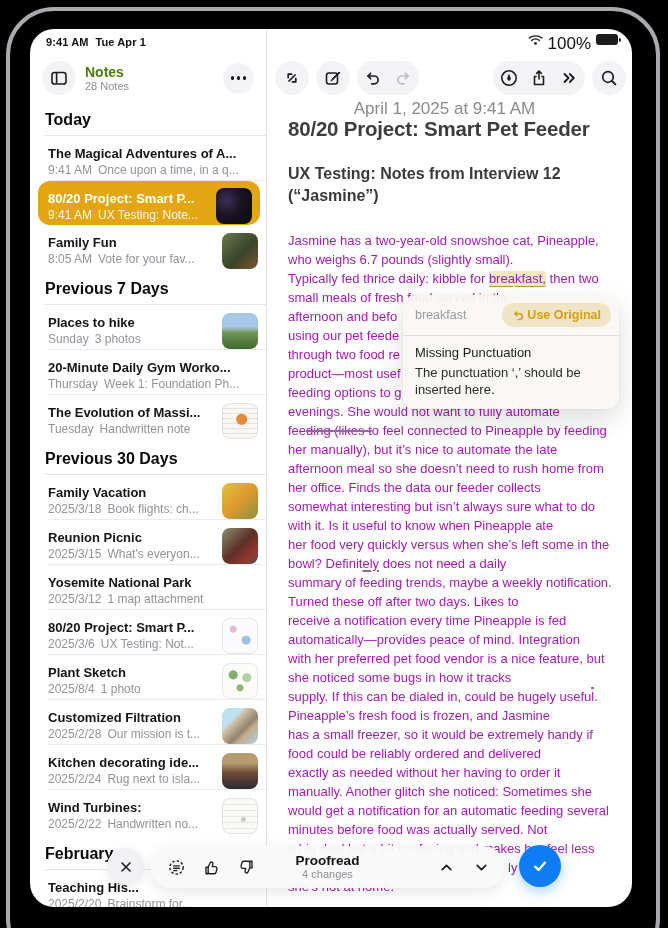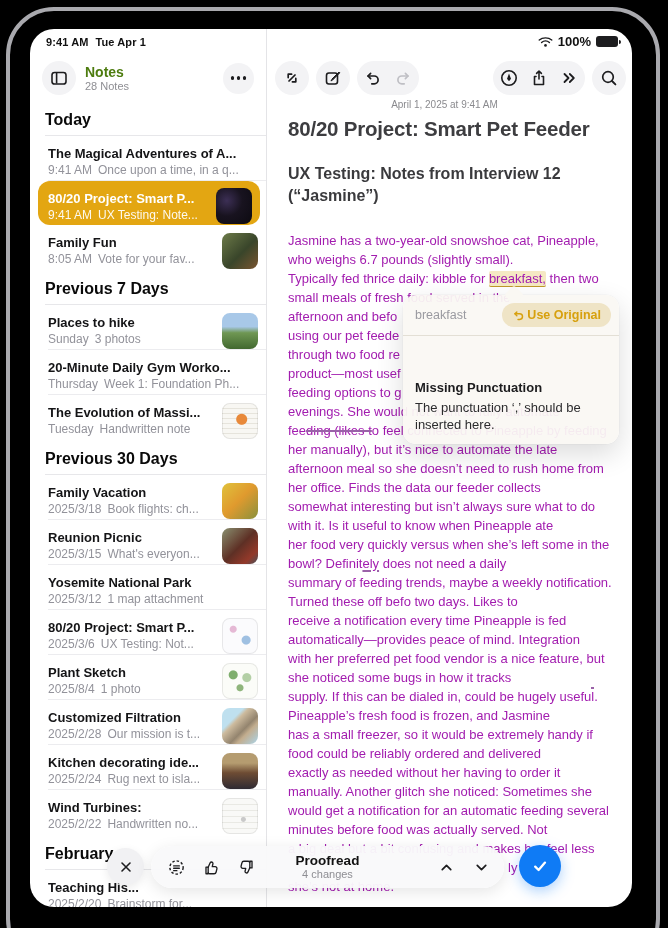--- a/index.html
+++ b/index.html
@@ -7,22 +7,22 @@
   *{box-sizing:border-box;}
   
   .device{position:absolute;left:6px;top:7px;width:654px;height:960px;border-radius:48px;
     background:#000;border:4px solid #a9a9ae;}
   .screen{position:absolute;left:20px;top:18px;width:602px;height:878px;border-radius:24px;
     background:#fff;overflow:hidden;}
   
   .statusbar{position:absolute;left:0;top:0;width:100%;height:26px;z-index:5;}
   .status-left{position:absolute;left:16px;top:7px;font-size:11px;font-weight:700;color:#111;letter-spacing:.1px;}
   .status-left .sdate{font-weight:700;margin-left:7px;}
-  .status-right{position:absolute;right:14px;top:5px;display:flex;align-items:center;gap:5px;
-    font-size:13px;font-weight:700;color:#111;}
+  .status-right{position:absolute;right:14px;top:5px;display:flex;align-items:flex-start;gap:5px;
+    font-size:17px;font-weight:400;color:#111;}
   .battery{width:22px;height:11px;border-radius:3px;background:#1d1d1f;position:relative;}
   .battery:after{content:"";position:absolute;right:-3px;top:3.5px;width:2px;height:4px;background:#1d1d1f;border-radius:0 2px 2px 0;}
   
   .sidebar{position:absolute;left:0;top:26px;bottom:0;width:236px;overflow:hidden;padding-top:4px;}
   .vdivider{position:absolute;left:236px;top:0;bottom:0;width:1px;background:#e4e4e7;}
   .editor{position:absolute;left:237px;top:26px;right:0;bottom:0;overflow:hidden;}
   
   .sb-header{display:flex;align-items:center;padding:2px 12px 6px 12px;}
   .icon-circle{width:34px;height:34px;border-radius:50%;background:#f3f3f5;display:flex;align-items:center;justify-content:center;flex:none;}
   .sb-title-wrap{margin-left:9px;flex:1;}
@@ -58,41 +58,41 @@
   .th-filtration-photo{background:linear-gradient(135deg,#bfe0ef 0 30%,#cdbb9e 38%,#93846e 60%,#c3ad8e 70%,#abd5ea 100%);}
   .th-portrait-photo{background:linear-gradient(180deg,#b59c70 0 28%,#6e4c34 55%,#2e2a33 100%);}
   .th-turbine-sketch{background:radial-gradient(circle at 60% 60%,#c9c9c9 0 2px,rgba(0,0,0,0) 3px),
     repeating-linear-gradient(180deg,#f9f9f7 0 5px,#e9e9e4 5px 6px);}
   
   .ed-toolbar{position:absolute;left:8px;right:6px;top:5px;height:36px;display:flex;align-items:center;gap:7px;z-index:4;}
   .tool-pill{height:34px;border-radius:17px;background:#f3f3f5;display:flex;align-items:center;padding:0 6px;gap:10px;}
   .tool-spacer{flex:1;}
   .icon20{width:20px;height:20px;display:block;}
   
-  .ed-date{position:absolute;left:0;right:10px;top:44px;text-align:center;font-size:10px;color:#8a8a8e;}
+  .ed-date{position:absolute;left:0;right:10px;top:44px;text-align:center;font-size:17px;color:#8a8a8e;}
   .ed-title{position:absolute;left:21px;top:62px;font-size:20.5px;font-weight:700;color:#3d3d40;letter-spacing:-.2px;white-space:nowrap;}
   .ed-heading{position:absolute;left:21px;top:108px;font-size:16px;font-weight:700;color:#3a3a3d;line-height:22px;}
   .ed-body{position:absolute;left:21px;right:4px;top:176px;font-size:13px;color:#a21caf;}
   .body-line{height:19px;line-height:19px;white-space:nowrap;overflow:visible;}
   .m-hl{background:#f5e9c4;border-bottom:1.5px solid #bf982a;border-radius:2px;}
   .m-strike{text-decoration:line-through;text-decoration-color:#9a62a8;text-decoration-thickness:2px;}
   .m-uline{text-decoration:underline;text-decoration-color:#9a62a8;text-decoration-thickness:2px;text-underline-offset:2px;}
   .m-mark{border-top:2px solid #9a62a8;}
   
   .popup{position:absolute;left:136px;top:240px;width:216px;z-index:6;background:rgba(250,248,243,.94);
     border-radius:13px;box-shadow:0 10px 28px rgba(0,0,0,.14),0 0 0 .5px rgba(0,0,0,.04);}
   .popup .caret{position:absolute;left:104px;top:-7px;width:14px;height:14px;background:rgba(250,248,243,.97);
     transform:rotate(45deg);border-radius:3px;}
   .popup-row1{position:relative;display:flex;align-items:center;justify-content:space-between;padding:8px 8px 8px 12px;}
   .popup-original{font-size:12.5px;color:#9a9aa0;}
   .use-original{display:flex;align-items:center;gap:2px;background:#efe4c6;border-radius:14px;
     padding:5px 10px;font-size:12.5px;font-weight:600;color:#d7a00e;border:none;}
   .popup-rule{height:1px;background:#e3dfd5;}
   .popup-body{padding:9px 12px 11px 12px;}
-  .popup-title{font-size:13px;font-weight:700;color:#1c1c1e;margin-bottom:4px;margin-top:35px;}
+  .popup-title{font-size:13px;font-weight:400;color:#1c1c1e;margin-bottom:4px;}
   .popup-text{font-size:13px;color:#2c2c2e;line-height:17px;width:180px;}
   
   .bottombar{position:absolute;left:0;top:816px;width:100%;height:46px;z-index:7;}
   .bb-close{position:absolute;left:77px;top:3px;width:37px;height:37px;border-radius:50%;background:#f1f1f3;
     display:flex;align-items:center;justify-content:center;box-shadow:0 3px 10px rgba(0,0,0,.08);}
   .bb-pill{position:absolute;left:121px;top:1px;width:353px;height:42px;border-radius:21px;
     background:rgba(249,249,250,.96);box-shadow:0 4px 16px rgba(0,0,0,.10);display:flex;align-items:center;}
   .bb-icons{display:flex;align-items:center;gap:16px;padding-left:16px;}
   .bb-center{position:absolute;left:0;right:0;top:0;bottom:0;display:flex;flex-direction:column;
     align-items:center;justify-content:center;pointer-events:none;}
@@ -387,21 +387,21 @@
           <div class="body-line">evenings. She would not want to fully automate</div>
           <div class="body-line">fee<span class="m-strike">ding (likes t</span>o feel connected to Pineapple by feeding</div>
           <div class="body-line">her manually), but it’s nice to automate the late</div>
           <div class="body-line">afternoon meal so she doesn’t need to rush home from</div>
           <div class="body-line">her office. Finds the data our feeder collects</div>
           <div class="body-line">somewhat interesting but isn’t always sure what to do</div>
           <div class="body-line">with it. Is it useful to know when Pineapple ate</div>
           <div class="body-line">her food very quickly versus when she’s left some in the</div>
           <div class="body-line">bowl? Definit<span class="m-uline">ely</span> does not need a daily</div>
           <div class="body-line">summary of feeding trends, maybe a weekly notification.</div>
-          <div class="body-line">Turned these off befo two days. Likes to</div>
+          <div class="body-line">Turned these off after two days. Likes to</div>
           <div class="body-line">receive a notification every time Pineapple is fed</div>
           <div class="body-line">automatically—provides peace of mind. Integration</div>
           <div class="body-line">with her preferred pet food vendor is a nice feature, but</div>
           <div class="body-line">she noticed some bugs in how it tracks</div>
           <div class="body-line">supply. If this can be dialed in, could be hugely usefu<span class="m-mark">l</span>.</div>
           <div class="body-line">Pineapple’s fresh food is frozen, and Jasmine</div>
           <div class="body-line">has a small freezer, so it would be extremely handy if</div>
           <div class="body-line">food could be reliably ordered and delivered</div>
           <div class="body-line">exactly as needed without her having to order it</div>
           <div class="body-line">manually. Another glitch she noticed: Sometimes she</div>

